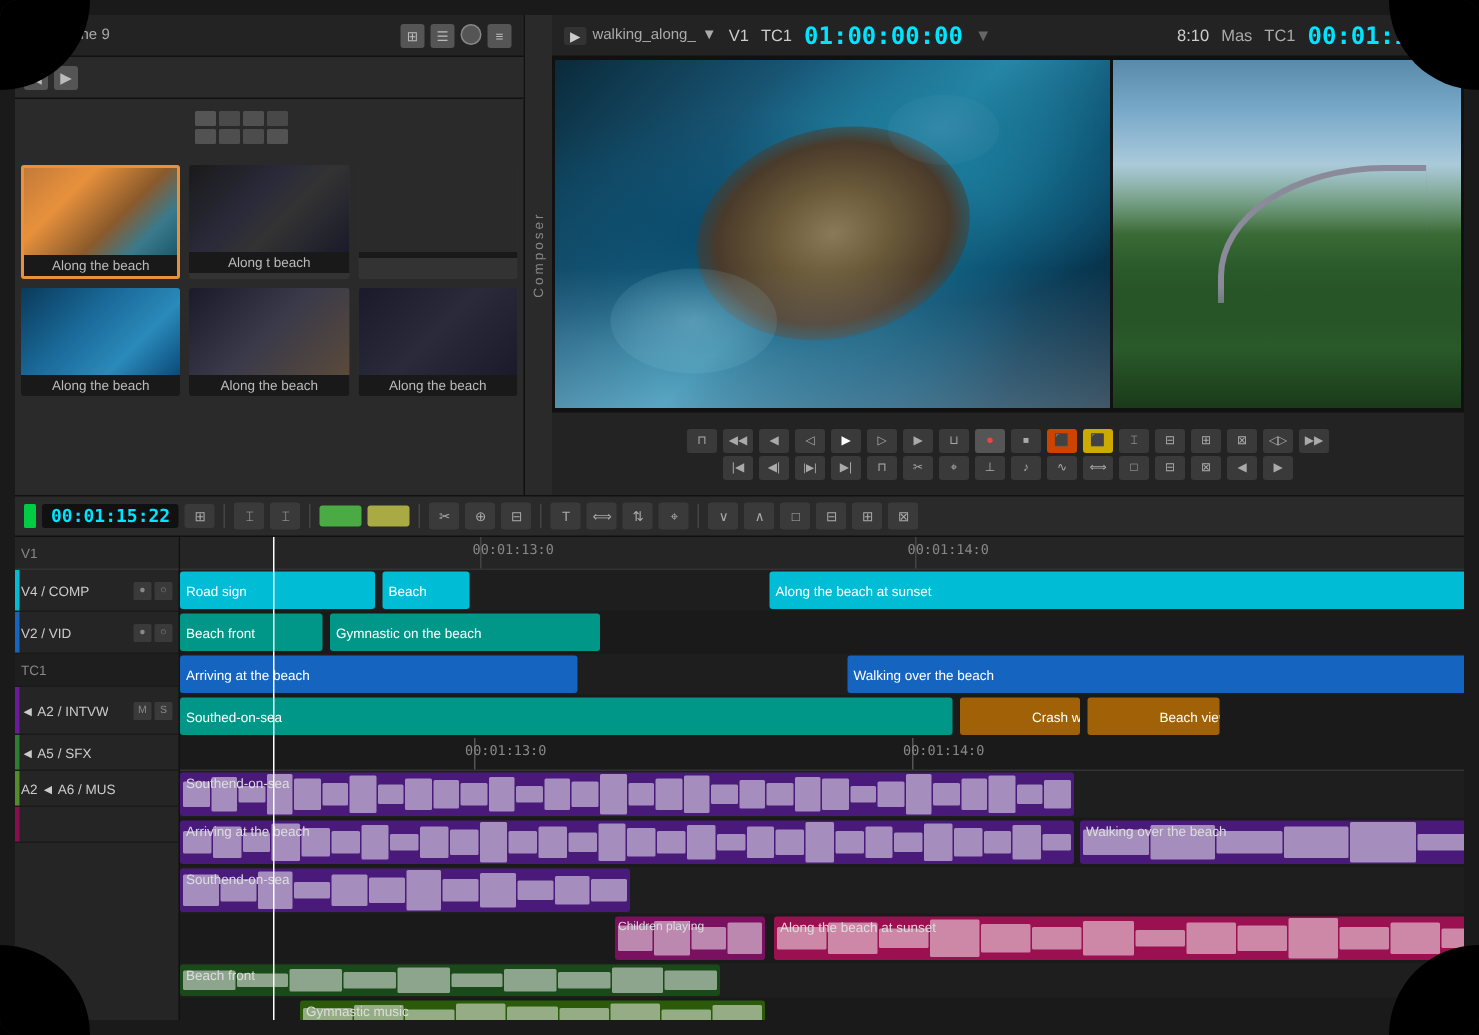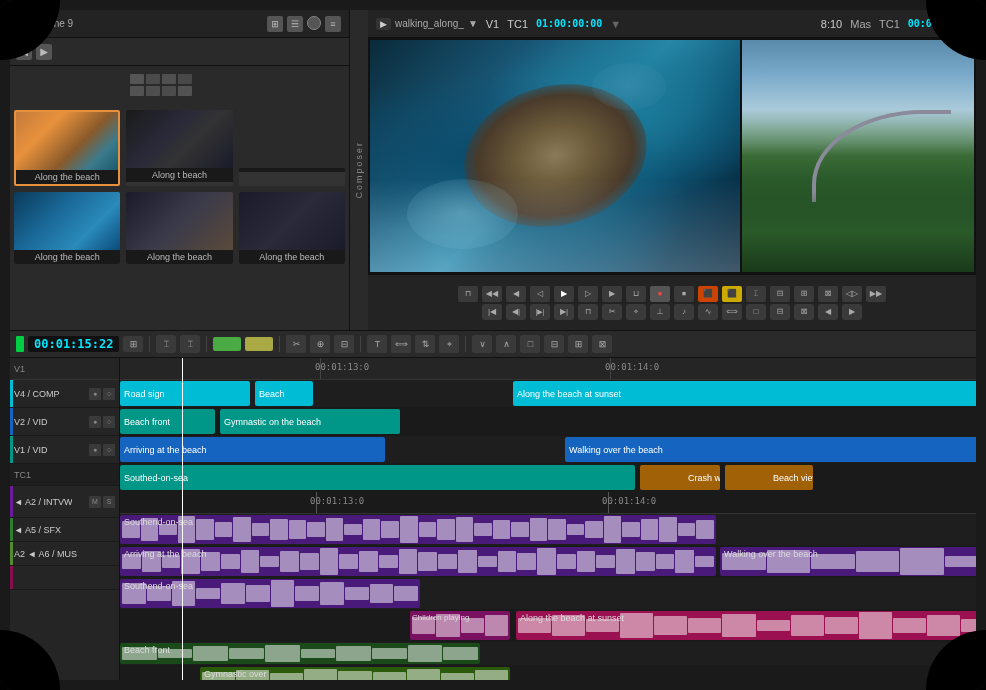--- a/index.html
+++ b/index.html
@@ -165,21 +165,21 @@
       font-size: 10px;
       color: #aaa;
       display: flex;
       align-items: center;
       gap: 4px;
     }
 
     .tc-display {
       color: #00e5ff;
       font-family: monospace;
-      font-size: 10px;
+      font-size: 16px;
       font-weight: bold;
     }
 
     .preview-monitors {
       flex: 1;
       display: flex;
       gap: 2px;
       padding: 2px;
       background: #111;
     }
@@ -757,28 +757,20 @@
 
           <div class="track-label track-row-height-v">
             <div class="track-color-bar" style="background:#1565c0;"></div>
             <span class="track-label-name">V2 / VID</span>
             <div class="track-icons">
               <div class="track-icon-btn">●</div>
               <div class="track-icon-btn">○</div>
             </div>
           </div>
 
-          <div class="track-label track-row-height-v">
-            <div class="track-color-bar" style="background:#009688;"></div>
-            <span class="track-label-name">V1 / VID</span>
-            <div class="track-icons">
-              <div class="track-icon-btn">●</div>
-              <div class="track-icon-btn">○</div>
-            </div>
-          </div>
 
           <div class="track-label" style="height:22px;background:#1e1e1e;">
             <span class="track-label-name" style="color:#888;">TC1</span>
           </div>
 
 
           <div class="track-label track-row-height-a">
             <div class="track-color-bar" style="background:#6a1b9a;"></div>
             <span class="track-label-name">◄ A2 / INTVW</span>
             <div class="track-icons">
@@ -1010,21 +1002,21 @@
                 <div class="wave-bar" style="height:55%;"></div>
                 <div class="wave-bar" style="height:75%;"></div>
                 <div class="wave-bar" style="height:45%;"></div>
                 <div class="wave-bar" style="height:85%;"></div>
                 <div class="wave-bar" style="height:65%;"></div>
                 <div class="wave-bar" style="height:50%;"></div>
                 <div class="wave-bar" style="height:80%;"></div>
                 <div class="wave-bar" style="height:40%;"></div>
                 <div class="wave-bar" style="height:70%;"></div>
               </div>
-              <span style="position:absolute;left:4px;top:2px;font-size:9px;color:#ddd;">Gymnastic over</span>
+              <span style="position:absolute;left:4px;top:2px;font-size:9px;color:#ddd;">Gymnastic music</span>
             </div>
           </div>
 
         </div>
       </div>
     </div>
   </div>
 </div>
 
 </body></html>

